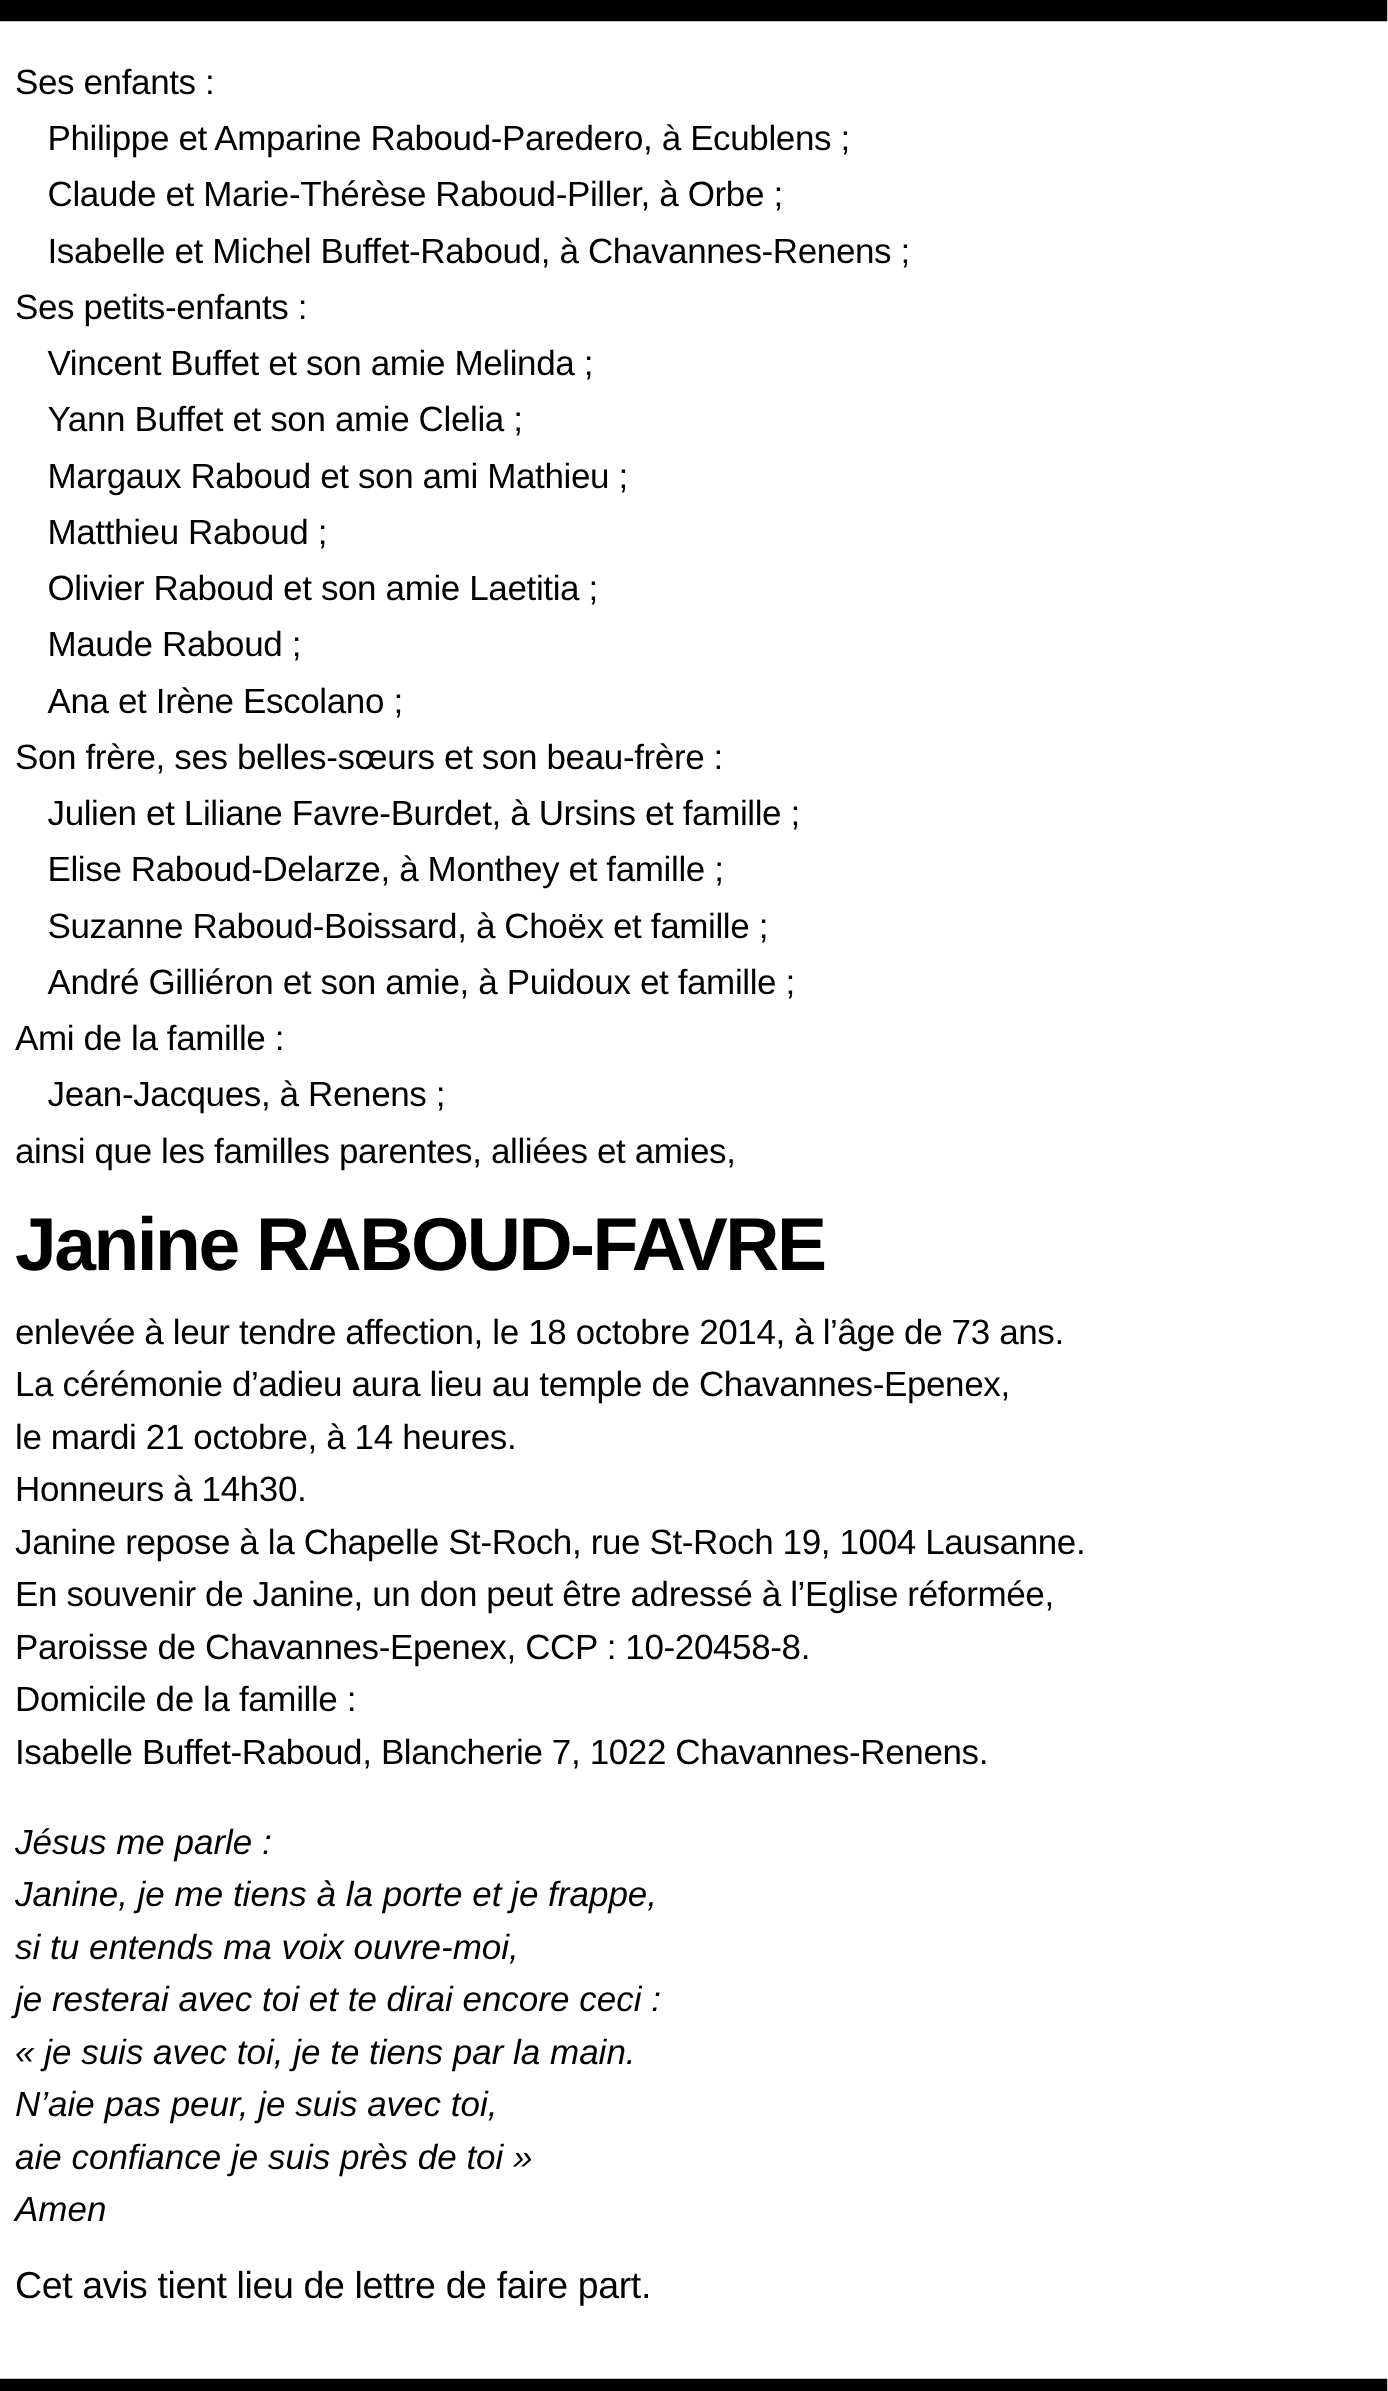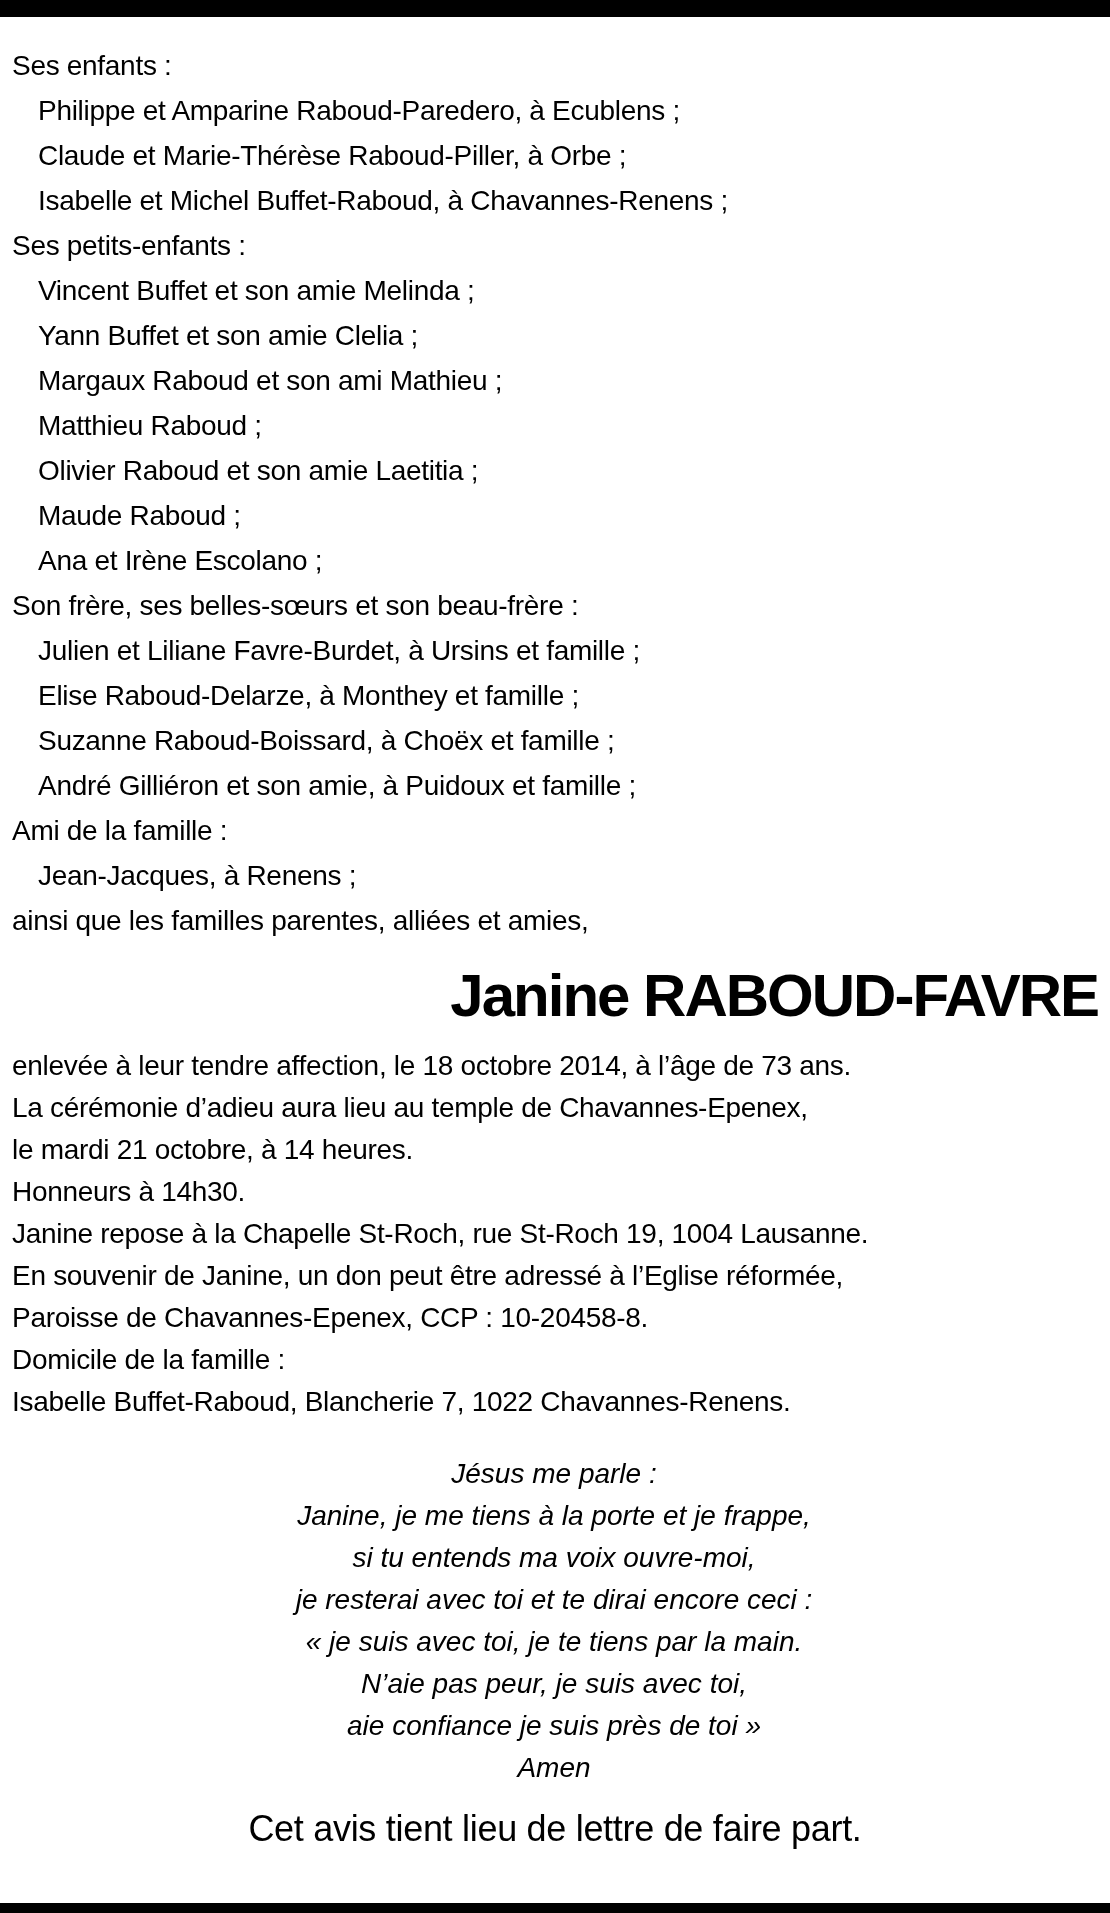--- a/index.html
+++ b/index.html
@@ -35,38 +35,37 @@
     letter-spacing: -0.3px;
     white-space: nowrap;
   }
   .line.indent { padding-left: 26px; }
   .line b { font-weight: 400; }
   .details .line { line-height: 42px; }
   .title {
     font-size: 60px;
     font-weight: 700;
     letter-spacing: -2px;
-    text-align: right;
+    text-align: left;
     line-height: 66px;
     margin: 20px 0 16px 0;
   }
   .quote {
     margin-top: 30px;
-    text-align: center;
+    text-align: left;
     font-style: italic;
     padding-right: 2px;
   }
   .quote .line {
     line-height: 42px;
     letter-spacing: 0;
   }
   .notice {
     margin-top: 22px;
-    text-align: center;
-    font-size: 36px;
+    font-size: 30px;
     line-height: 36px;
     letter-spacing: -0.3px;
   }
 </style>
 </head>
 <body>
 
 <div class="page">
   <div class="bar top"></div>
 

